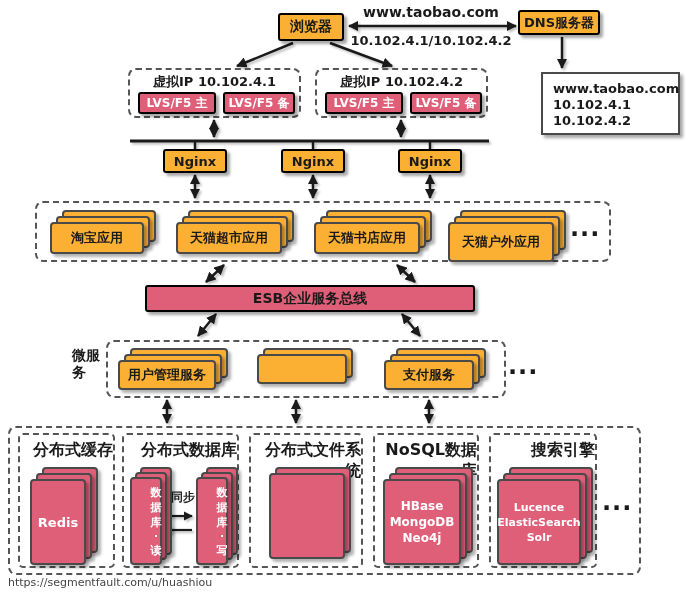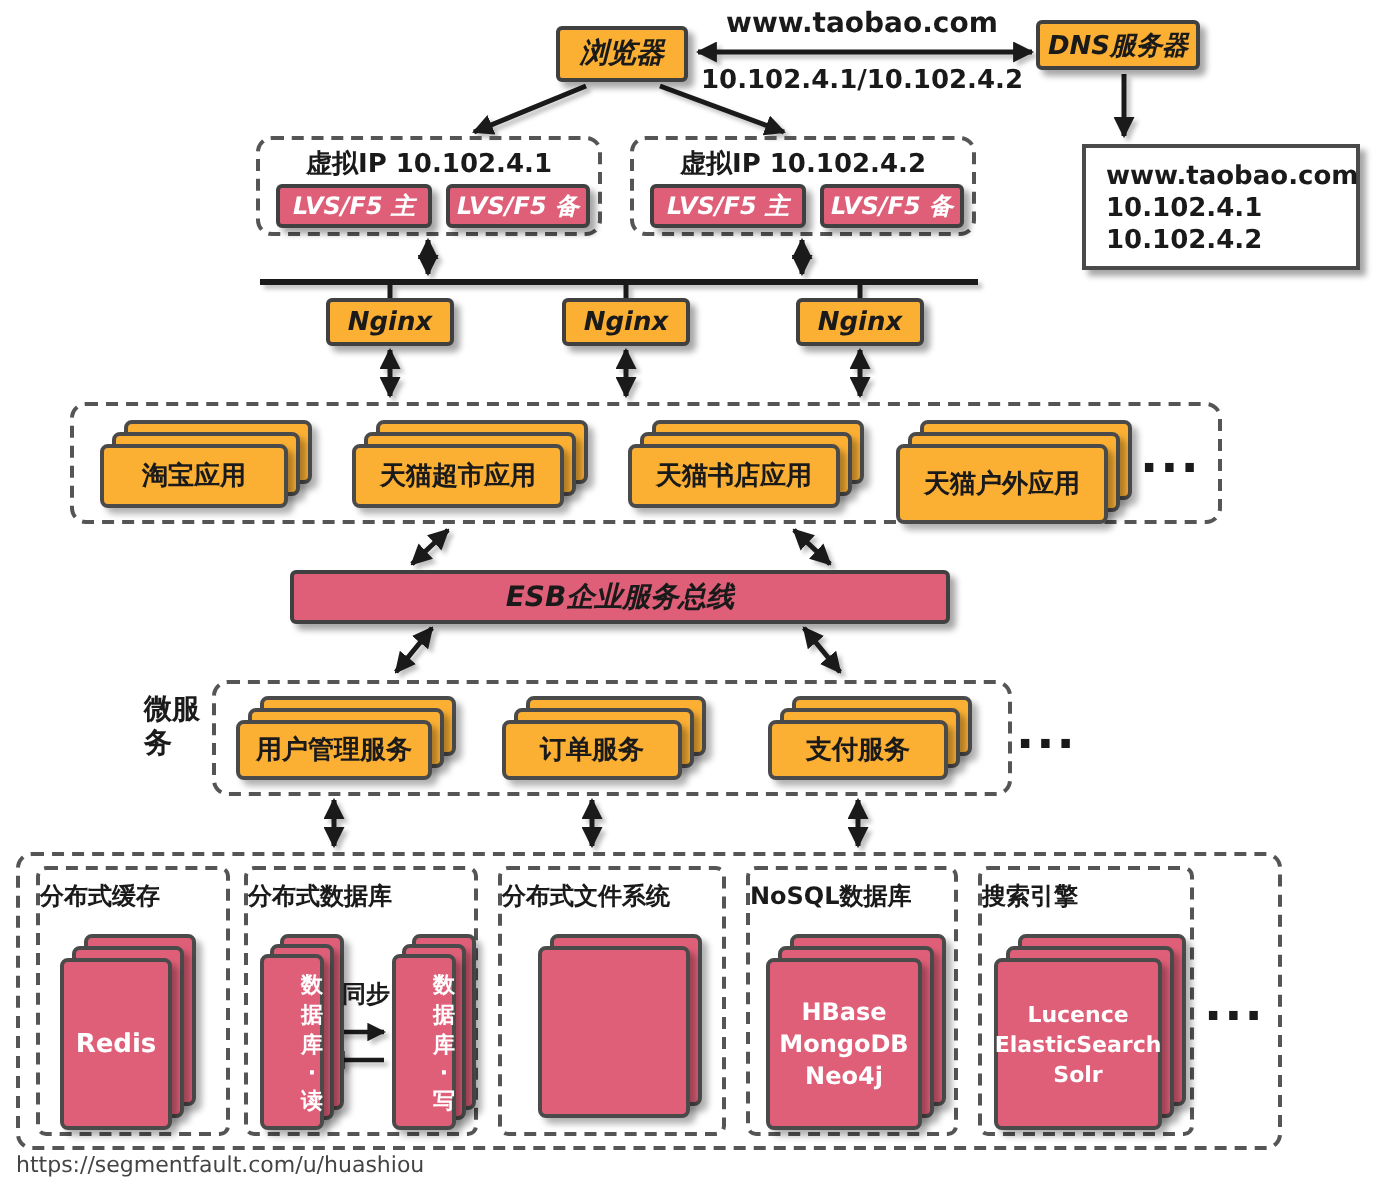--- a/index.html
+++ b/index.html
@@ -1,22 +1,22 @@
 <!DOCTYPE html>
 <html style="--orange: #FBB034; --pink: #DF5F78;"><head>
 <meta charset="utf-8">
 <style>
   html,body{margin:0;padding:0;background:#fff;}
   body{font-family:"DejaVu Sans","Liberation Sans",sans-serif;color:#1a1a1a;}
   .canvas{position:relative;width:693px;height:593px;background:#fff;overflow:hidden;}
   .overlay{position:absolute;left:0;top:0;pointer-events:none;filter:drop-shadow(2px 2px 1px rgba(0,0,0,0.25));}
 
-  .node{position:absolute;box-sizing:border-box;border:2px solid #404040;border-radius:3px;
+  .node{position:absolute;box-sizing:border-box;border:2px solid #000000;border-radius:3px;
         background:var(--orange,#FBB034);display:flex;align-items:center;justify-content:center;
-        font-weight:bold;font-size:13px;color:#1a1a1a;box-shadow:3px 3px 3px rgba(0,0,0,0.35);font-style:italic;}
+        font-weight:bold;font-size:13px;color:#1a1a1a;box-shadow:3px 3px 3px rgba(0,0,0,0.35);}
   .node.pink{background:var(--pink,#DF5F78);color:#fff;}
 
   .dashed{position:absolute;box-sizing:border-box;border:2px dashed #555;border-radius:8px;background:transparent;}
   .dashed.sub{border-radius:5px;}
 
   .label{position:absolute;font-weight:bold;color:#1a1a1a;}
 
   .recordbox{position:absolute;box-sizing:border-box;border:2px solid #4a4a4a;background:#fff;
         box-shadow:3px 3px 3px rgba(0,0,0,0.35);padding:7px 10px;font-weight:bold;font-size:13px;line-height:16px;}
 
@@ -28,21 +28,21 @@
   .stack .layer:nth-child(3){left:0;top:12px;display:flex;align-items:center;justify-content:center;
         text-align:center;font-weight:bold;white-space:pre-line;}
   .stack.small .layer{width:calc(100% - 10px);height:calc(100% - 10px);}
   .stack.small .layer:nth-child(1){left:10px;top:0;}
   .stack.small .layer:nth-child(2){left:5px;top:5px;}
   .stack.small .layer:nth-child(3){left:0;top:10px;padding-left:20px;}
   .stack.orange .layer{background:var(--orange,#FBB034);color:#1a1a1a;font-size:13px;}
   .stack.pinkstack .layer{background:var(--pink,#DF5F78);color:#fff;font-size:13px;}
 
   .dots{position:absolute;font-weight:bold;font-size:24px;letter-spacing:1px;color:#1a1a1a;}
-  .sec-title{position:absolute;left:0;right:0;top:5px;text-align:left;font-weight:bold;font-size:12px;color:#1a1a1a;}
+  .sec-title{position:absolute;left:0;right:0;top:5px;text-align:right;font-weight:bold;font-size:16px;color:#1a1a1a;}
   .footer{position:absolute;font-size:11px;color:#444;}
 </style>
 </head>
 <body>
 
 <div class="canvas">
 
   <svg class="overlay" width="693" height="593">
     <defs>
       <marker id="arrow" viewBox="0 0 10 10" refX="9" refY="5" markerWidth="4.2" markerHeight="4.2" orient="auto-start-reverse">
@@ -129,21 +129,20 @@
   <div class="label" style="left:72px;top:347px;width:34px;font-size:14px;line-height:17px;">微服务</div>
   <div class="dashed" style="left:106px;top:340px;width:400px;height:58px;"></div>
   <div class="stack orange" style="left:118px;top:348px;width:110px;height:42px;font-family:Liberation Serif, serif;">
     <div class="layer"></div>
     <div class="layer"></div>
     <div class="layer">用户管理服务</div>
   </div>
   <div class="stack orange" style="left:251px;top:348px;width:102px;height:42px;">
     <div class="layer"></div>
     <div class="layer"></div>
-    <div class="layer">订单服务</div>
   </div>
   <div class="stack orange" style="left:384px;top:348px;width:102px;height:42px;">
     <div class="layer"></div>
     <div class="layer"></div>
     <div class="layer">支付服务</div>
   </div>
   <div class="dots" style="left:508px;top:352px;">...</div>
 
   <div class="dashed" style="left:8px;top:426px;width:633px;height:149px;"></div>
 

